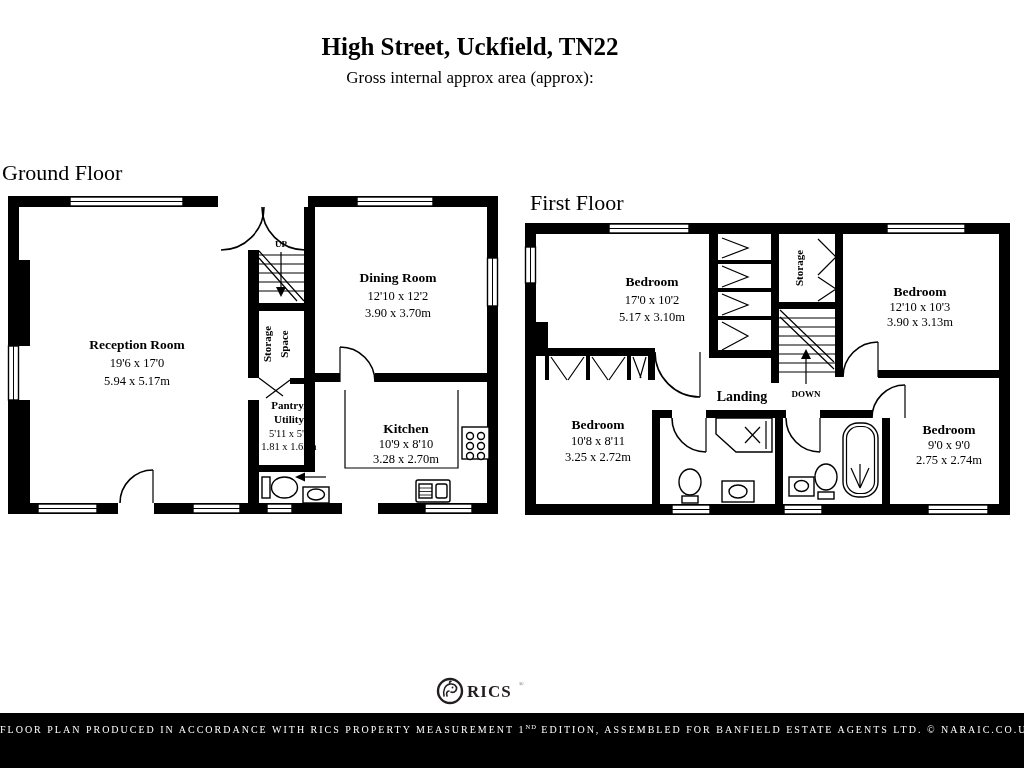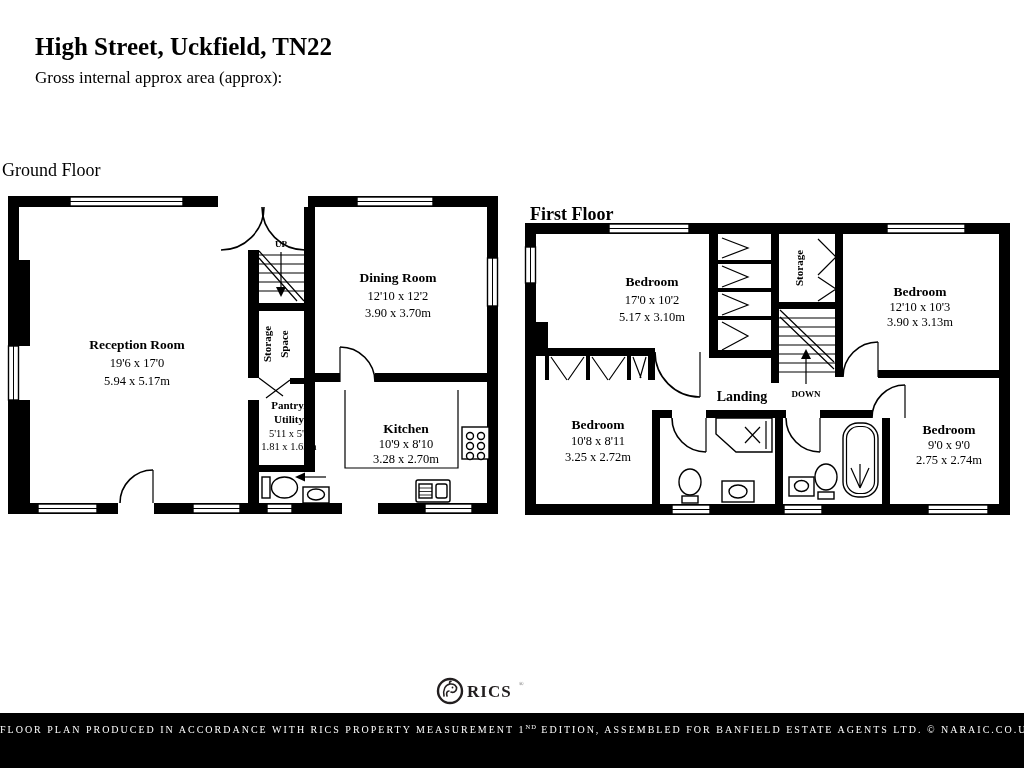--- a/index.html
+++ b/index.html
@@ -1,24 +1,24 @@
 <!DOCTYPE html>
 <html><head>
 <meta charset="utf-8">
 <style>
   html,body{margin:0;padding:0;background:#fff;}
   .page{position:relative;width:1024px;height:768px;background:#fff;overflow:hidden;
         font-family:"Liberation Serif","DejaVu Serif",serif;color:#000;}
-  .header{position:absolute;top:33px;left:0;width:940px;margin-left:35px;}
+  .header{position:absolute;top:33px;left:0;width:940px;text-align:center;}
   .title{font-weight:bold;font-size:25px;}
   .subtitle{font-size:17px;margin-top:7px;}
   .area{font-size:17px;margin-top:6px;}
-  .floor-label{position:absolute;font-size:18px;text-align:right;}
+  .floor-label{position:absolute;font-size:22px;text-align:right;}
   .gf-label{left:2px;top:160px;}
-  .ff-label{left:530px;top:204px;font-weight:bold;}
+  .ff-label{left:530px;top:190px;}
   .plan{position:absolute;}
   
   .w{fill:#000;stroke:none;}
   .gap{fill:#fff;stroke:none;}
   .win{fill:#fff;stroke:#000;stroke-width:1.4;}
   .wl{stroke:#000;stroke-width:1;}
   .arc{fill:none;stroke:#000;stroke-width:1.6;}
   .thin{fill:none;stroke:#000;stroke-width:1.2;}
   .fix{fill:#fff;stroke:#000;stroke-width:1.4;}
   text{font-family:"Liberation Serif","DejaVu Serif",serif;fill:#000;}

